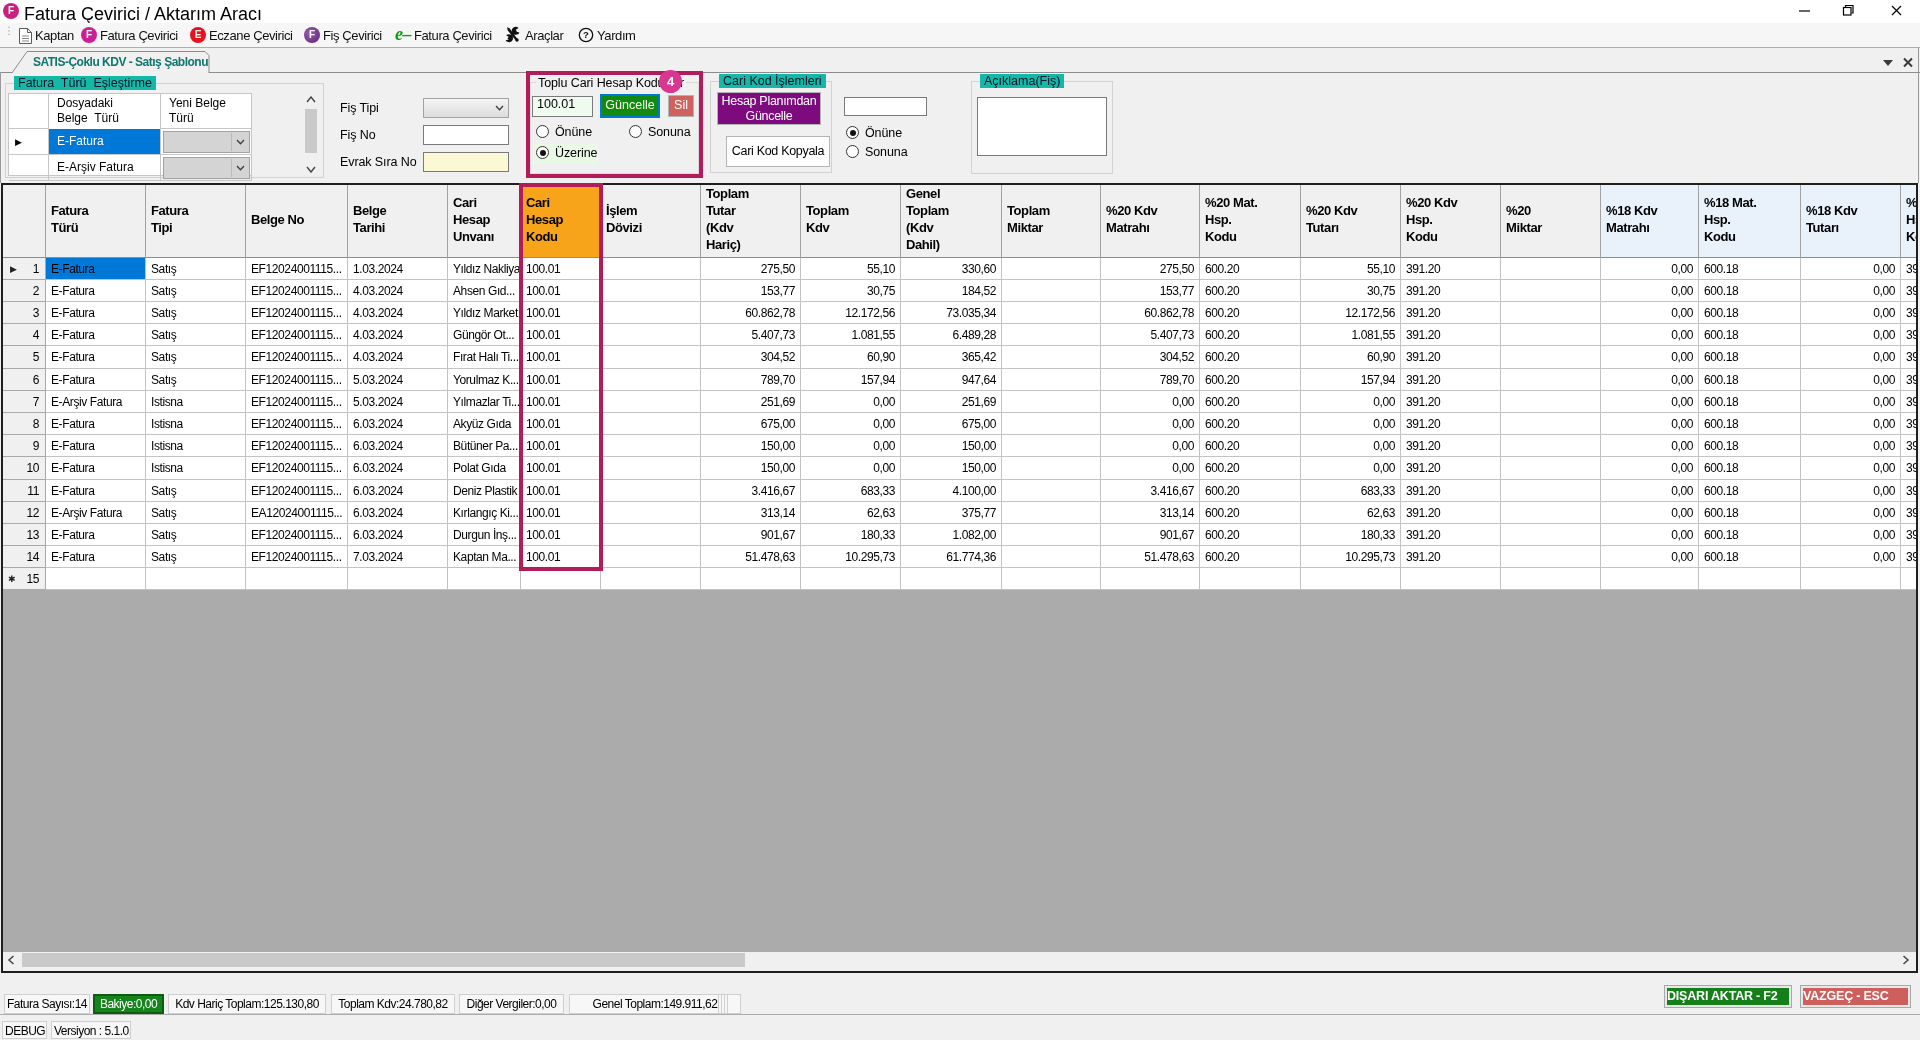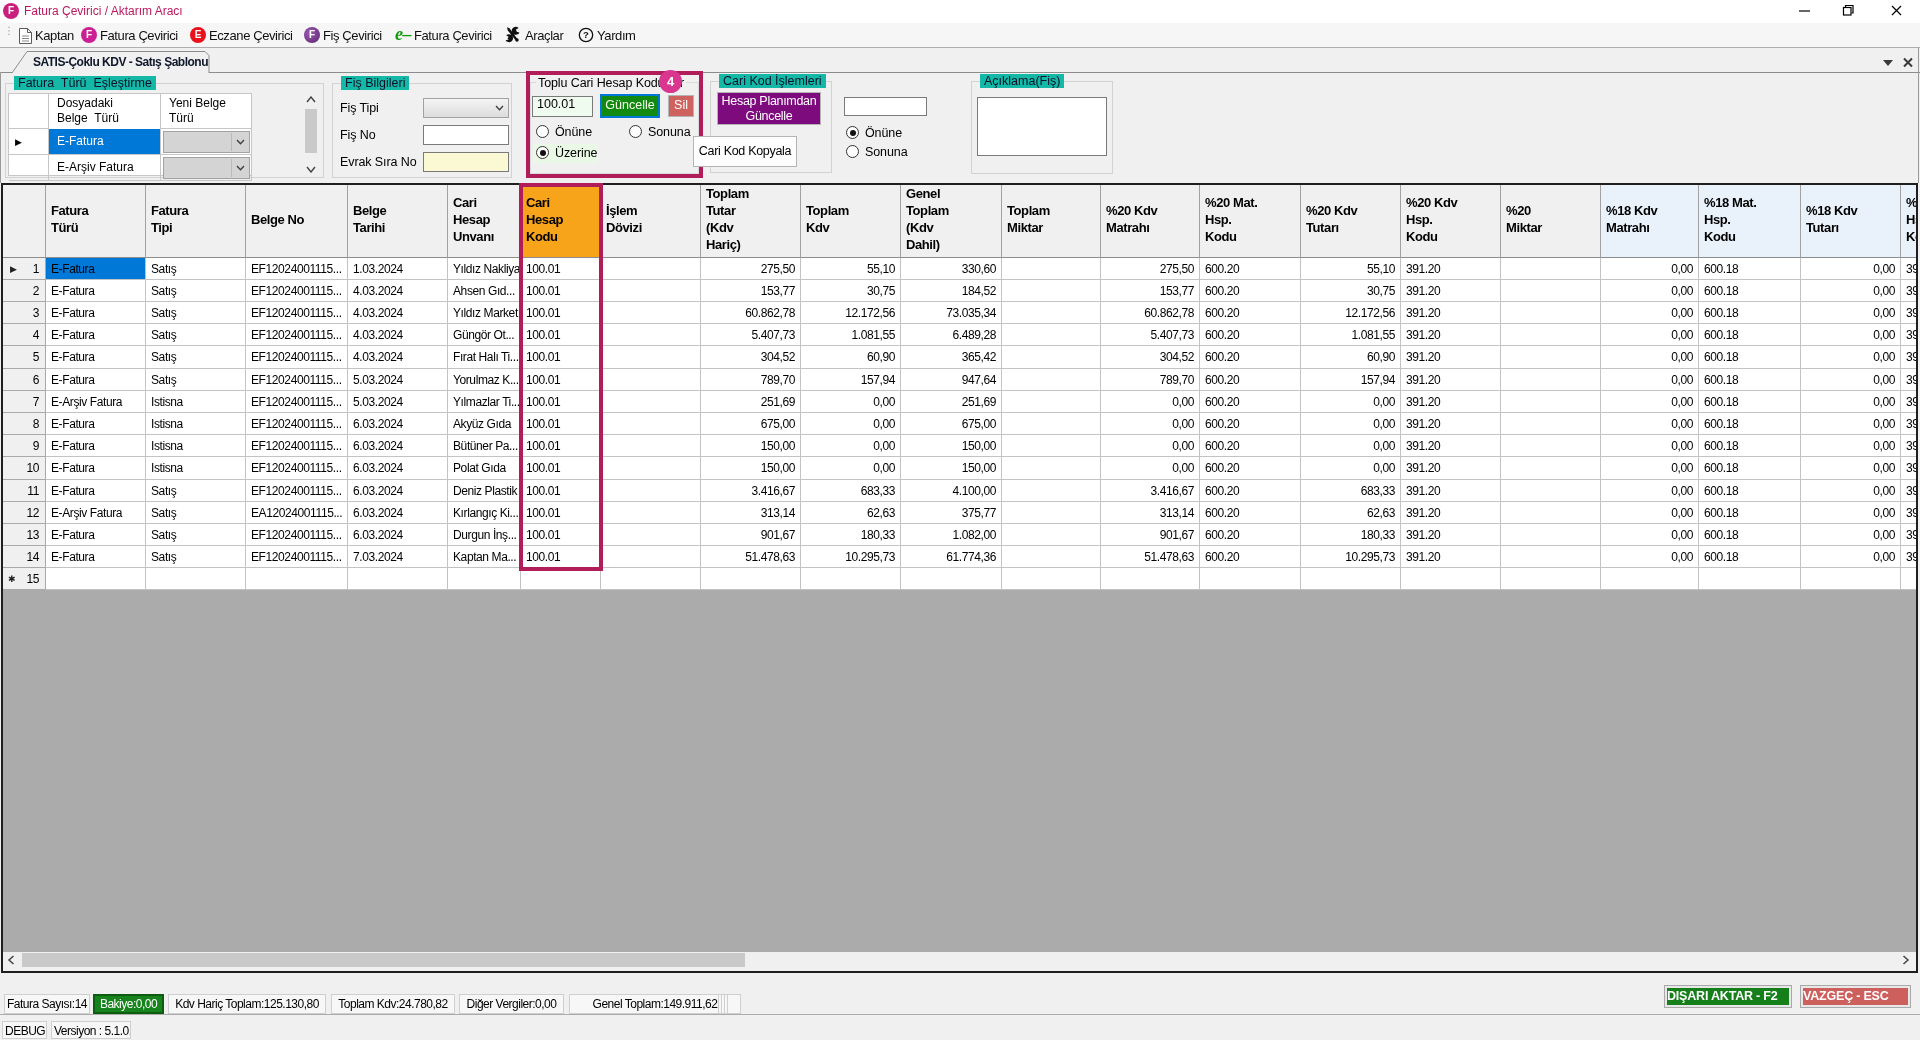--- a/index.html
+++ b/index.html
@@ -1,34 +1,34 @@
 <!DOCTYPE html>
 <html><head><meta charset="utf-8">
 <style>
 * { margin:0; padding:0; box-sizing:border-box; }
 body { font-family:"Liberation Sans", sans-serif; width:1920px; height:1040px; overflow:hidden; background:#f0f0f0; }
 #app { position:relative; width:1920px; height:1040px; background:#f0f0f0; overflow:hidden; }
 .abs { position:absolute; }
 
 
 #titlebar { position:absolute; left:0; top:0; width:1920px; height:23px; background:#ffffff; }
-#titlebar .title { position:absolute; left:24px; top:4px; font-size:12px; color:#be185d; }
+#titlebar .title { position:absolute; left:24px; top:4px; font-size:18px; color:#000000; }
 .applogo { position:absolute; left:3px; top:3px; width:16px; height:16px; border-radius:50%; background:#c9207e; color:#fff; font-size:10px; font-weight:bold; text-align:center; line-height:15px; }
 
 
 #toolbar { position:absolute; left:0; top:23px; width:1920px; height:25px; background:#f6f6f6; border-bottom:1px solid #aeaeae; }
 .tbitem { position:absolute; top:5px; font-size:13px; letter-spacing:-0.4px; color:#111; white-space:nowrap; }
 .circ { position:absolute; top:4px; width:16px; height:16px; border-radius:50%; color:#fff; font-weight:bold; font-size:10px; text-align:center; line-height:16px; }
 .grip { position:absolute; left:4px; top:6px; width:3px; height:14px; color:#9a9a9a; font-size:10px; line-height:4px; }
 
 
 #tabline { position:absolute; left:0; top:72px; width:1920px; height:1px; background:#8c8c8c; }
 #tab { position:absolute; left:8px; top:51px; width:206px; height:22px; }
 #tab svg { position:absolute; left:0; top:0; }
-#tab .txt { position:absolute; left:25px; top:4px; font-size:12px; letter-spacing:-0.5px; font-weight:bold; color:#0f172a; white-space:nowrap; }
+#tab .txt { position:absolute; left:25px; top:4px; font-size:12px; letter-spacing:-0.5px; font-weight:bold; color:#0f766e; white-space:nowrap; }
 
 
 .gbox { position:absolute; border:1px solid #d2d2d2; }
 .gbox > .lbl { position:absolute; top:-8px; left:8px; background:#14b8a6; padding:0 4px; font-size:12.5px; color:#101028; white-space:nowrap; }
 
 
 #minigrid { position:absolute; left:8px; top:93px; width:244px; height:83px; background:#fff; border:1px solid #c6c6c6; }
 #minigrid .cell { position:absolute; border-right:1px solid #c6c6c6; border-bottom:1px solid #c6c6c6; font-size:12px; color:#000; }
 .combo { position:absolute; background:#d4d4d4; border:1px solid #a2a2a2; }
 .combo .cv { position:absolute; right:4px; top:50%; margin-top:-3px; }
@@ -41,21 +41,21 @@
 .radio.on::after { content:""; position:absolute; left:2.5px; top:2.5px; width:6px; height:6px; background:#111; border-radius:50%; }
 
 
 #mpanel { position:absolute; left:526px; top:71px; width:177px; height:107px; border:4px solid #b01d59; }
 #badge4 { position:absolute; left:659px; top:70px; width:23px; height:23px; border-radius:50%; background:#d8368f; color:#fff; font-size:13px; font-weight:bold; text-align:center; line-height:23px; z-index:30; }
 
 
 .btn-guncelle { position:absolute; left:600px; top:94px; width:60px; height:24px; border:2px solid #0078d7; background:#128a12; color:#f8ffe8; font-size:12.5px; text-align:center; line-height:19px; }
 .btn-sil { position:absolute; left:668px; top:95px; width:26px; height:22px; border:1px solid #b4b4b4; background:#cd625e; color:#fff; font-size:12.5px; text-align:center; line-height:19px; }
 .btn-purple { position:absolute; left:717px; top:92px; width:104px; height:33px; border:1px solid #b4b4b4; background:#7d0b7d; color:#fff; font-size:12.5px; letter-spacing:-0.3px; text-align:center; line-height:15px; padding-top:1px; }
-.btn-white { position:absolute; left:693px; top:136px; width:104px; height:31px; border:1px solid #b4b4b4; background:#fdfdfd; color:#000; font-size:12.5px; letter-spacing:-0.3px; text-align:center; line-height:29px; }
+.btn-white { position:absolute; left:726px; top:136px; width:104px; height:31px; border:1px solid #b4b4b4; background:#fdfdfd; color:#000; font-size:12.5px; letter-spacing:-0.3px; text-align:center; line-height:29px; }
 
 
 #gridwrap { position:absolute; left:1px; top:183px; width:1917px; height:790px; border:2px solid #1f1f1f; background:#ababab; overflow:hidden; }
 table.grid { border-collapse:separate; border-spacing:0; table-layout:fixed; width:1958px; background:#fff; }
 table.grid th, table.grid td { border-right:1px solid #c3c3c3; border-bottom:1px solid #c3c3c3; overflow:hidden; white-space:nowrap; }
 table.grid tr.hdr th { background:#f0f0f0; border-right:1px solid #a2a2a2; border-bottom:1px solid #8d8d8d; font-size:13px; letter-spacing:-0.4px; font-weight:bold; color:#000; text-align:left; vertical-align:middle; padding:0 0 4px 5px; line-height:17px; }
 table.grid tr.hdr th.blue { background:#e9f2fb; }
 table.grid tr.hdr th.orange { background:#f8a41b; }
 table.grid td { font-size:12px; letter-spacing:-0.4px; color:#000; padding:0 4px 0 5px; background:#fff; vertical-align:middle; }
 table.grid td.num { text-align:right; padding-right:5px; }
@@ -172,23 +172,20 @@
 <div class="abs" style="left:304px;top:93px;width:14px;height:83px;background:#f0f0f0">
   <svg class="abs" style="left:2px;top:3px" width="10" height="7" viewBox="0 0 10 7">
         <path d="M1 6 L5 1 L9 6" fill="none" stroke="#444" stroke-width="1.4"></path>
       </svg>
   <div class="abs" style="left:1px;top:16px;width:12px;height:44px;background:#c9c9c9"></div>
   <svg class="abs" style="left:2px;top:73px" width="10" height="7" viewBox="0 0 10 7">
         <path d="M1 1 L5 6 L9 1" fill="none" stroke="#444" stroke-width="1.4"></path>
       </svg>
 </div>
 
-<div class="gbox" style="left:332px;top:83px;width:180px;height:95px">
-      <span class="lbl">Fiş Bilgileri</span>
-    </div>
 <div class="wlabel" style="left:340px;top:101px">Fiş Tipi</div>
 <div class="combo" style="left:423px;top:98px;width:86px;height:20px;background:linear-gradient(#f4f4f4,#dcdcdc)">
       <svg class="cv" width="9" height="6" viewBox="0 0 9 6">
         <path d="M1 1 L4.5 4.7 L8 1" fill="none" stroke="#3c3c3c" stroke-width="1.3"></path>
       </svg>
     </div>
 <div class="wlabel" style="left:340px;top:128px">Fiş No</div>
 <div class="tbox" style="left:423px;top:125px;width:86px;height:20px"></div>
 <div class="wlabel" style="left:340px;top:155px">Evrak Sıra No</div>
 <div class="tbox" style="left:423px;top:152px;width:86px;height:20px;background:#fbf8d4"></div>

